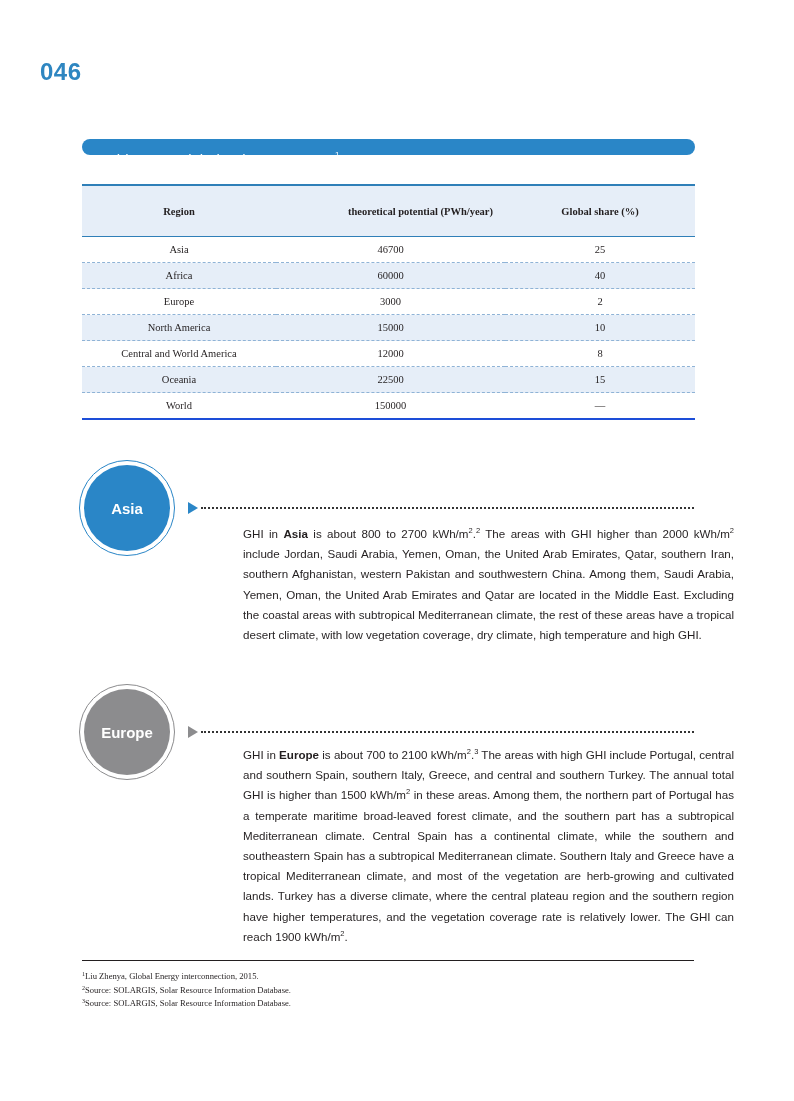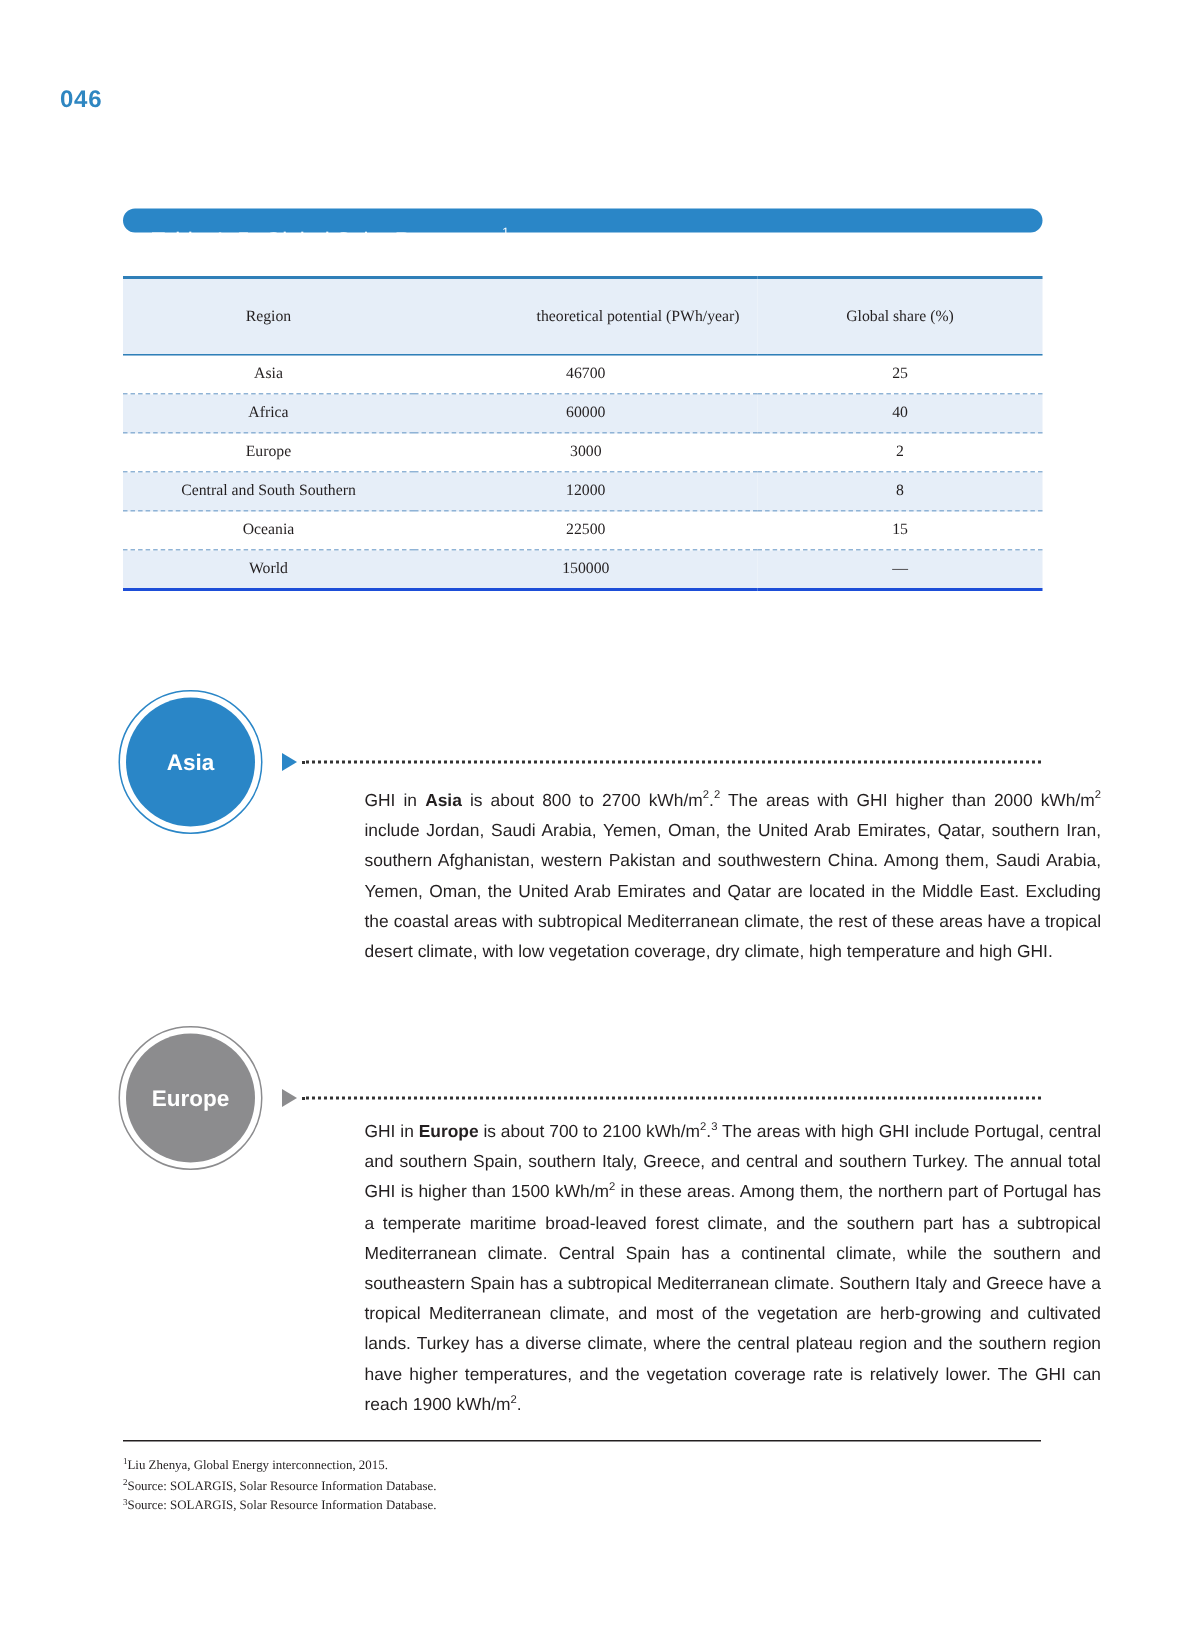--- a/index.html
+++ b/index.html
@@ -1,23 +1,23 @@
 <!DOCTYPE html>
 <html><head>
 <meta charset="utf-8">
 <style>
   html, body { margin: 0; padding: 0; background: #ffffff; }
   body { width: 794px; height: 1101px; position: relative; overflow: hidden; font-family: "Liberation Sans", sans-serif; color: #231f20; }
-  .page-num { position: absolute; left: 40px; top: 58px; font-size: 16px; font-weight: bold; color: #2e86c1; letter-spacing: 0.5px; }
+  .page-num { position: absolute; left: 40px; top: 58px; font-size: 24px; font-weight: bold; color: #2e86c1; letter-spacing: 0.5px; }
   .tbl-title { position: absolute; left: 82px; top: 139px; width: 613px; height: 16px; background: #2a86c7; border-radius: 12px; color: #fff; font-size: 15px; line-height: 32px; box-sizing: border-box; padding-left: 19px; }
   .tbl-title sup { font-size: 8px; vertical-align: 8px; }
   .tbl-title .sep { display: inline-block; width: 10px; }
   table.data { position: absolute; left: 82px; top: 184px; width: 613px; border-collapse: collapse; font-family: "Liberation Serif", serif; font-size: 10.5px; color: #231f20; }
   table.data thead tr { border-top: 2px solid #2f7fb8; border-bottom: 1.5px solid #2f7fb8; background: #e6eef8; }
-  table.data th { font-weight: normal; height: 26px; padding: 12px; }
+  table.data th { font-weight: bold; height: 26px; padding: 12px; }
   table.data td { height: 25px; padding: 0; text-align: center; border-bottom: 1px dashed #8fb3d6; }
   table.data tbody tr:nth-child(even) { background: #e6eef8; }
   table.data tbody tr:last-child td { border-bottom: 2px solid #1d4ed8; margin-top: 32px; }
   .col-region { width: 170px; }
   .col-pot { width: 205px; text-align: right; }
   .circle-outer { position: absolute; width: 94px; height: 94px; border-radius: 50%; border: 1.5px solid; background: #fff; display: flex; align-items: center; justify-content: center; }
   .circle-inner { width: 86px; height: 86px; border-radius: 50%; display: flex; align-items: center; justify-content: center; color: #fff; font-weight: bold; font-size: 15px; }
   .arrow { position: absolute; width: 0; height: 0; border-top: 6px solid transparent; border-bottom: 6px solid transparent; border-left: 10px solid; }
   .dots { position: absolute; height: 0; border-top: 2px dotted #333; }
   .para { position: absolute; left: 203px; width: 491px; font-size: 11.6px; line-height: 20.2px; text-align: justify; color: #231f20; margin-left: 40px; }
@@ -53,21 +53,26 @@
       <td>Africa</td>
       <td>60000</td>
       <td>40</td>
     </tr>
     <tr>
       <td>Europe</td>
       <td>3000</td>
       <td>2</td>
     </tr>
     <tr>
-      <td>Central and South Southern</td>
+      <td>North America</td>
+      <td>15000</td>
+      <td>10</td>
+    </tr>
+    <tr>
+      <td>Central and World America</td>
       <td>12000</td>
       <td>8</td>
     </tr>
     <tr>
       <td>Oceania</td>
       <td>22500</td>
       <td>15</td>
     </tr>
     <tr>
       <td>World</td>

